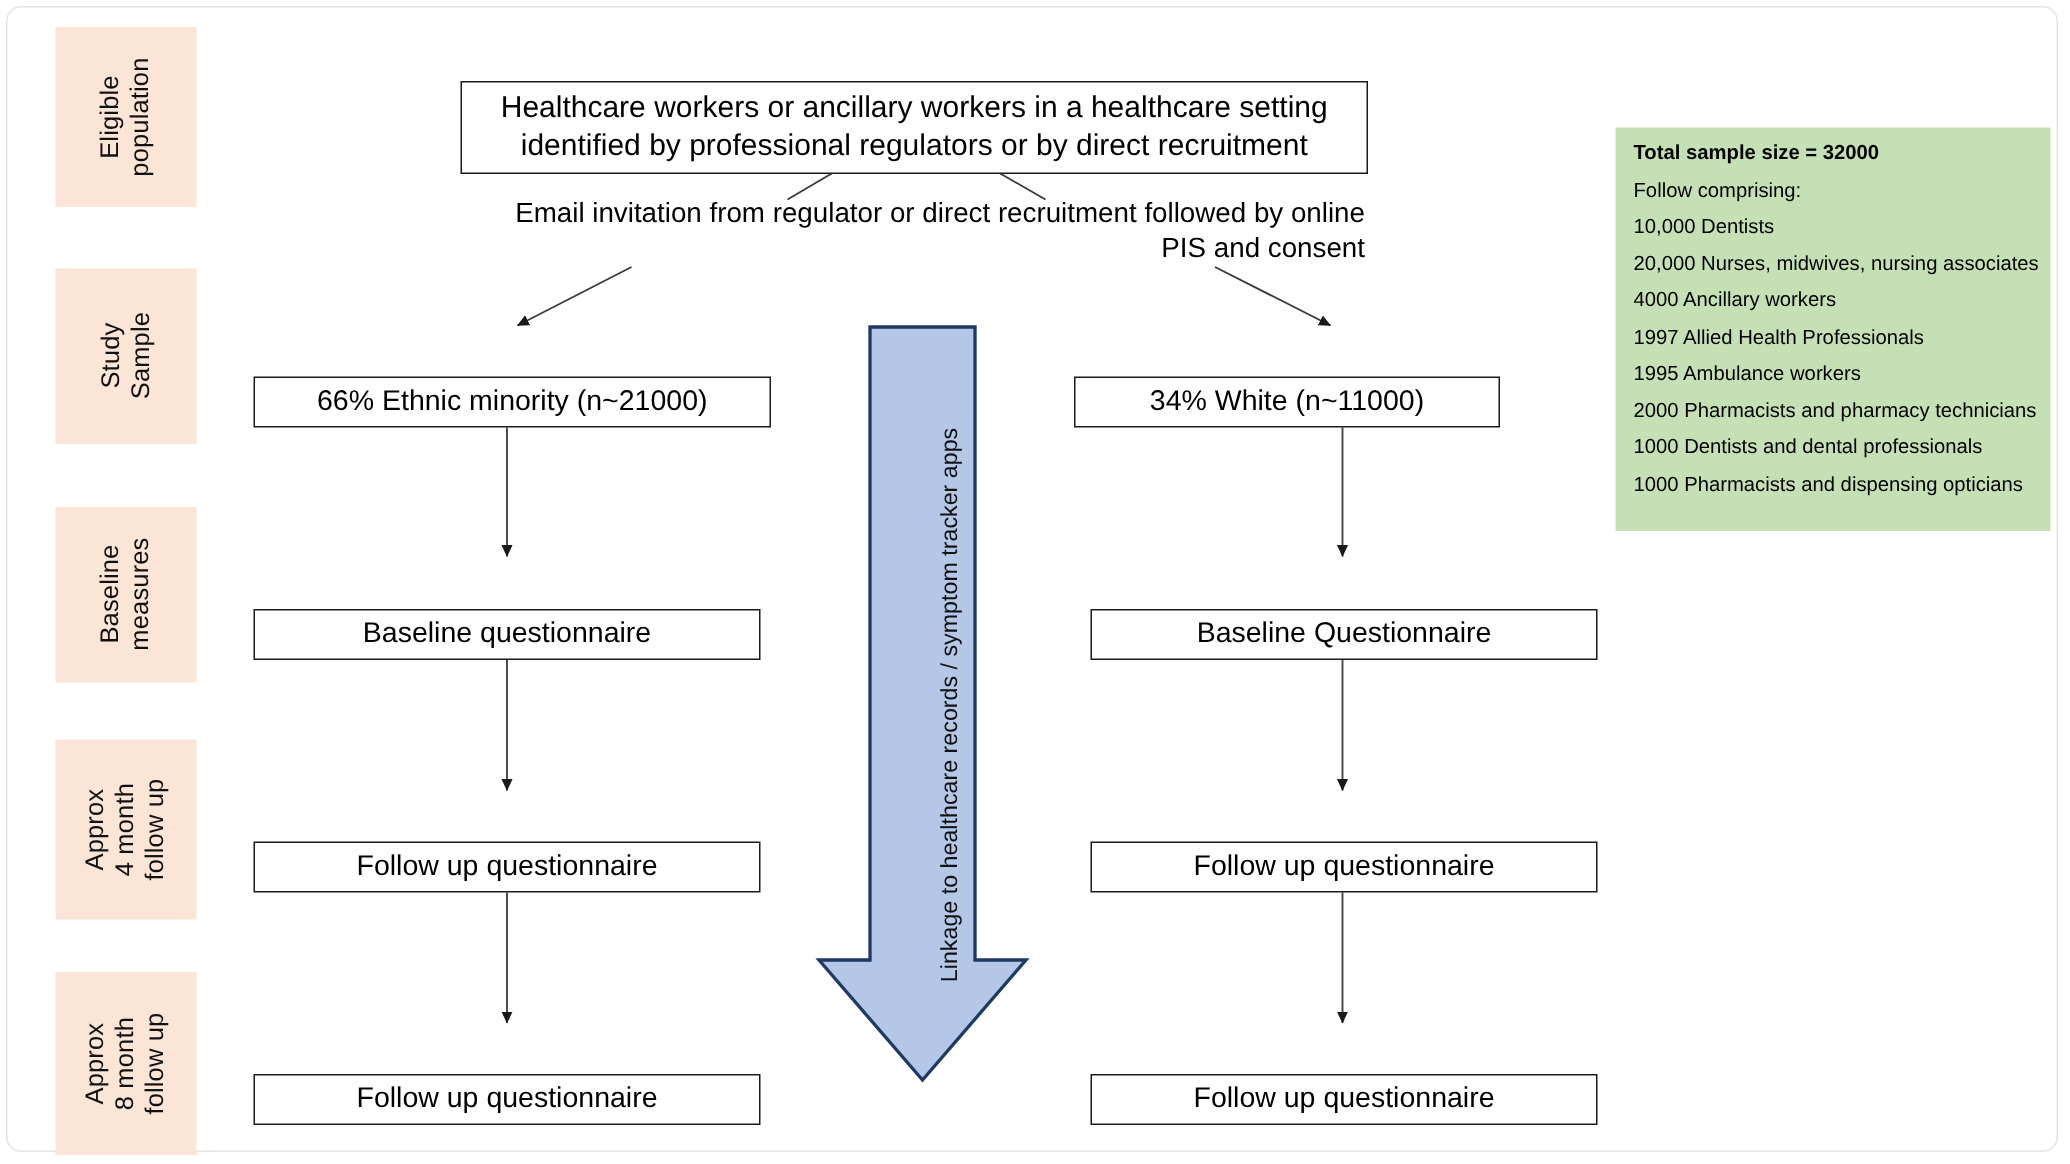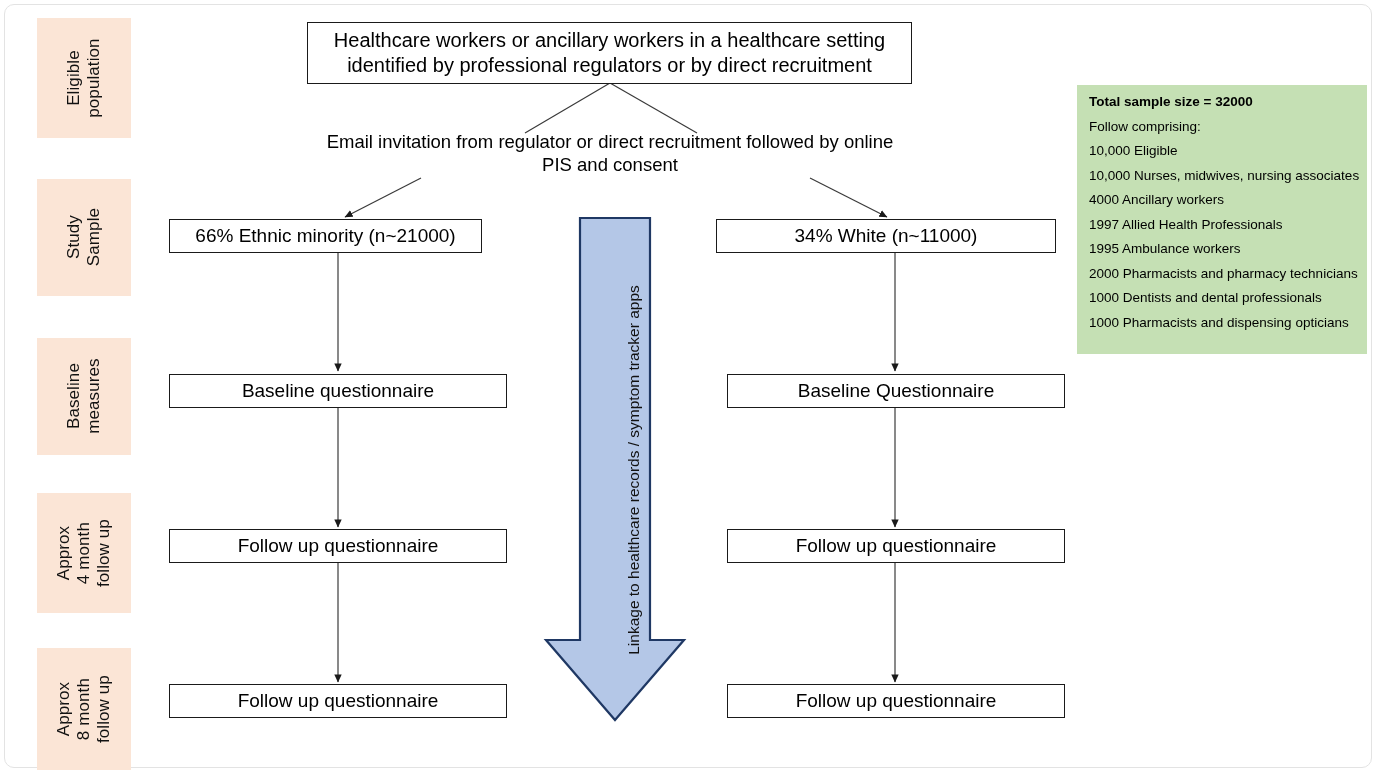--- a/index.html
+++ b/index.html
@@ -58,30 +58,31 @@
     border: 1.6px solid #1a1a1a;
     box-sizing: border-box;
     display: flex;
     align-items: center;
     justify-content: center;
     text-align: center;
     color: #000000;
     font-size: 19px;
     line-height: 1.2;
     padding: 2px 8px;
+    margin-top: 32px;
   }
   .pbox.head {
     font-size: 20px;
     line-height: 1.25;
   }
 
   
   .caption {
     position: absolute;
-    text-align: center;
+    text-align: right;
     color: #000000;
     font-size: 18.5px;
     line-height: 1.25;
   }
 
   
   #info-panel {
     position: absolute;
     background: #c5e0b4;
     box-sizing: border-box;
@@ -203,25 +204,25 @@
   </div>
 
   <div class="pbox head" style="left:307px; top:22px; width:605px; height:62px;">
     <span>Healthcare workers or ancillary workers in a healthcare setting identified by professional regulators or by direct recruitment</span>
   </div>
 
   <div class="caption" style="left:310px; top:130px; width:600px;">
     <span>Email invitation from regulator or direct recruitment followed by online PIS and consent</span>
   </div>
 
-  <div class="pbox" style="left:169px; top:219px; width:313px; height:34px;">
+  <div class="pbox" style="left:169px; top:219px; width:345px; height:34px;">
     <span>66% Ethnic minority (n~21000)</span>
   </div>
 
-  <div class="pbox" style="left:716px; top:219px; width:340px; height:34px;">
+  <div class="pbox" style="left:716px; top:219px; width:284px; height:34px;">
     <span>34% White (n~11000)</span>
   </div>
 
   <div class="pbox" style="left:169px; top:374px; width:338px; height:34px;">
     <span>Baseline questionnaire</span>
   </div>
 
   <div class="pbox" style="left:727px; top:374px; width:338px; height:34px;">
     <span>Baseline Questionnaire</span>
   </div>
@@ -239,22 +240,22 @@
   </div>
 
   <div class="pbox" style="left:727px; top:684px; width:338px; height:34px;">
     <span>Follow up questionnaire</span>
   </div>
 
   <div id="info-panel" style="left:1077px; top:85px; width:290px; height:269px;">
 
   <div class="line bold">Total sample size = 32000</div>
       <div class="line">Follow comprising:</div>
-      <div class="line">10,000 Eligible</div>
-      <div class="line">10,000 Nurses, midwives, nursing associates</div>
+      <div class="line">10,000 Dentists</div>
+      <div class="line">20,000 Nurses, midwives, nursing associates</div>
       <div class="line">4000 Ancillary workers</div>
       <div class="line">1997 Allied Health Professionals</div>
       <div class="line">1995 Ambulance workers</div>
       <div class="line">2000 Pharmacists and pharmacy technicians</div>
       <div class="line">1000 Dentists and dental professionals</div>
       <div class="line">1000 Pharmacists and dispensing opticians</div>
     </div>
 
 </div>
 

